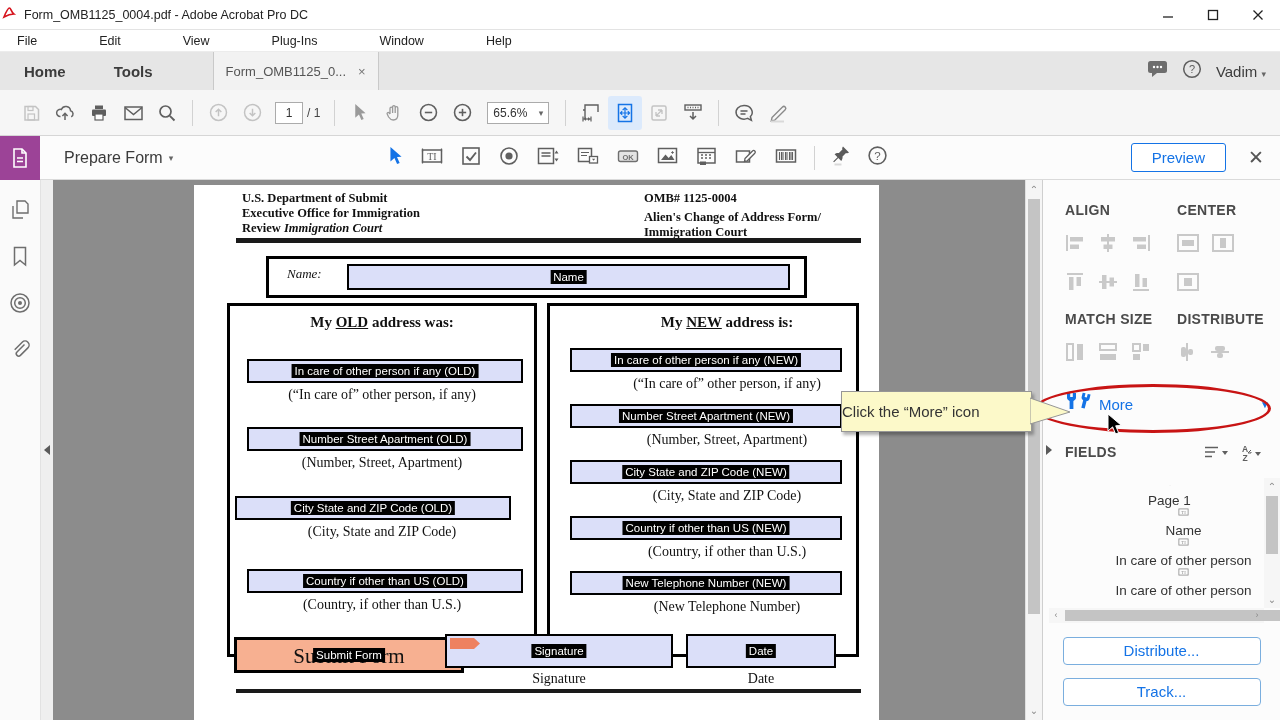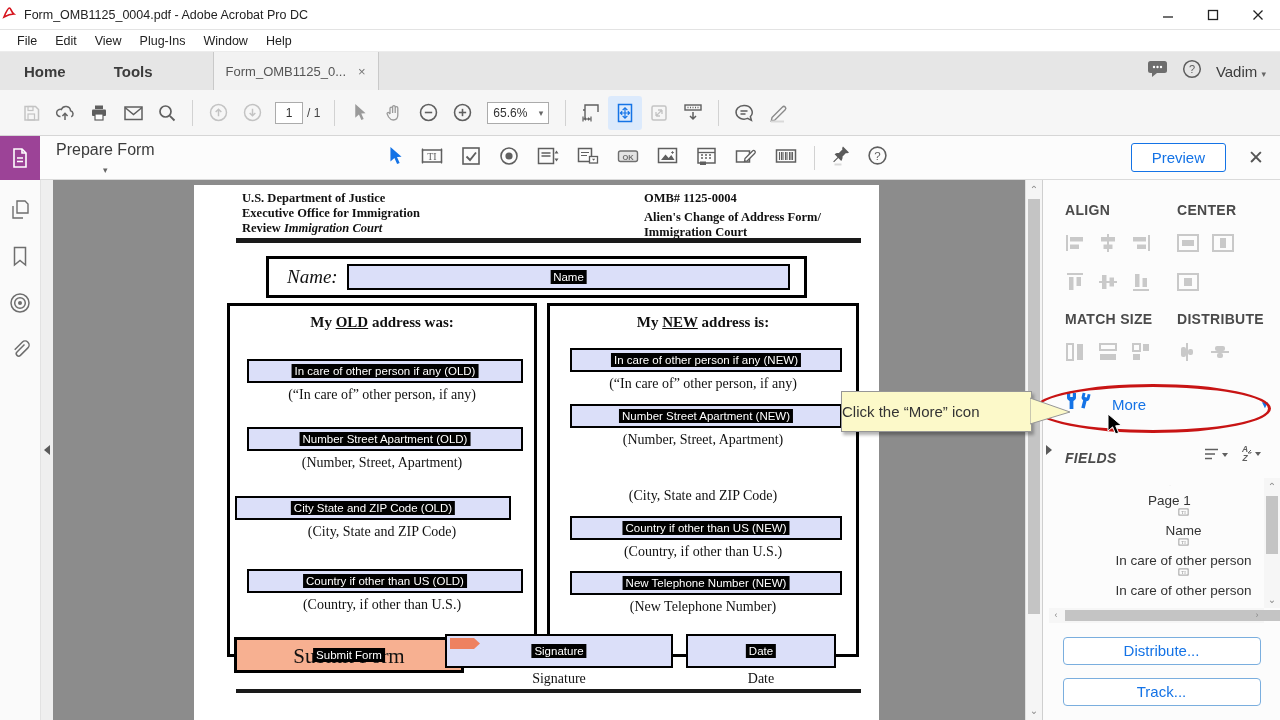--- a/index.html
+++ b/index.html
@@ -6,21 +6,21 @@
   html,body { width:1280px; height:720px; overflow:hidden; }
   body { font-family:"Liberation Sans",sans-serif; background:#fff; position:relative; color:#333; }
 
   
   #titlebar { height:30px; background:#fff; border-bottom:1px solid #e3e3e3; display:flex; align-items:center; padding-left:2px; position:relative; }
   #titlebar .title { font-size:12.5px; color:#222; margin-left:7px; }
   .win-controls { position:absolute; right:0; top:0; height:30px; display:flex; }
   .win-btn { width:45px; height:30px; display:flex; align-items:center; justify-content:center; }
 
   
-  #menubar { height:22px; background:#fff; border-bottom:1px solid #ececec; display:flex; align-items:center; padding-left:8px; }
+  #menubar { height:22px; background:#fff; border-bottom:1px solid #ececec; display:flex; align-items:center; padding-left:8px;gap:44px; }
   #menubar span { font-size:12.5px; color:#222; padding:2px 9px; }
 
   
   #tabbar { height:38px; background:#e6e6e6; display:flex; align-items:stretch; position:relative; }
   .tab-plain { font-size:15px; font-weight:700; color:#3c3c3c; display:flex; align-items:center; padding:0 24px; }
   .tab-doc { background:#f2f2f2; border-left:1px solid #c9c9c9; border-right:1px solid #c9c9c9; display:flex; align-items:center; padding:0 12px; margin-left:36px; font-size:13px; color:#555; }
   .tab-doc .close-x { margin-left:12px; color:#777; font-size:13px; }
   #tabbar-right { position:absolute; right:14px; top:0; height:38px; display:flex; align-items:center; gap:14px; }
   .user-name { font-size:15px; color:#3c3c3c; }
 
@@ -29,40 +29,40 @@
   .tb-icon { width:34px; height:34px; display:flex; align-items:center; justify-content:center; }
   .tb-sep { width:1px; height:26px; background:#d2d2d2; margin:0 8px; }
   .page-box { width:28px; height:22px; background:#fff; border:1px solid #ababab; font-size:12px; color:#333; display:flex; align-items:center; justify-content:center; margin:0 4px 0 6px; }
   .page-total { font-size:12px; color:#444; margin-right:6px; }
   .zoom-box { width:62px; height:22px; background:#fff; border:1px solid #ababab; font-size:12px; color:#333; display:flex; align-items:center; justify-content:space-between; padding:0 5px; margin:0 8px; }
   .caret { font-size:9px; color:#666; }
 
   
   #preparebar { height:44px; background:#fcfcfc; border-bottom:1px solid #dadada; display:flex; align-items:center; position:relative; }
   .pf-badge { width:40px; height:44px; background:#9c4397; display:flex; align-items:center; justify-content:center; }
-  .pf-title { font-size:16px; color:#3b3b3b; margin-left:16px; display:flex; align-items:center; gap:6px;flex-direction:column; }
+  .pf-title { font-size:16px; color:#3b3b3b; margin-left:24px; display:flex; align-items:center; gap:6px; }
   .pf-tools { position:absolute; left:388px; display:flex; align-items:center; gap:16px; }
   .pf-sep { width:1px; height:24px; background:#d2d2d2; }
   .preview-btn { position:absolute; right:54px; border:1px solid #1473e6; color:#1473e6; background:#fff; border-radius:3px; font-size:15px; padding:5px 20px; }
   .pf-close { position:absolute; right:16px; font-size:19px; color:#555; }
 
   
   #content { display:flex; height:540px; }
   #left-rail { width:40px; background:#fafafa; display:flex; flex-direction:column; align-items:center; padding-top:18px; gap:19px; }
   #collapse-strip { width:13px; background:#efefef; border-left:1px solid #e2e2e2; display:flex; align-items:center; justify-content:center; }
   #doc-area { flex:1; background:#8c8c8c; position:relative; overflow:hidden; }
 
   
   .page { position:absolute; left:141px; top:5px; width:685px; height:535px; background:#fff; font-family:"Liberation Serif",serif; }
   .hdr-left { position:absolute; left:48px; top:6px; font-size:12.5px; font-weight:700; line-height:15px; color:#111; }
   .hdr-right { position:absolute; left:450px; top:6px; font-size:12.5px; font-weight:700; line-height:15px; color:#111; }
   .rule1 { position:absolute; left:42px; top:53px; width:625px; height:5px; background:#1a1a1a; }
   .rule2 { position:absolute; left:42px; top:504px; width:625px; height:4px; background:#1a1a1a; }
   .name-box { position:absolute; left:72px; top:71px; width:541px; height:42px; border:3px solid #000; }
-  .name-label { position:absolute; left:18px; top:7px; font-style:italic; font-size:19px; color:#111; }
+  .name-label { position:absolute; left:18px; top:7px; font-style:italic; font-size:13px; color:#111; }
   .ffield { background:#dbdff9; border:2px solid #000; position:absolute; }
   .flabel { position:absolute; left:50%; top:50%; transform:translate(-50%,-50%); background:#000; color:#fff; font-family:"Liberation Sans",sans-serif; font-size:11.5px; padding:1px 3px; white-space:nowrap; }
   .addr-box { position:absolute; top:118px; width:310px; height:354px; border:3px solid #000; }
   .addr-title { position:absolute; top:8px; width:100%; text-align:center; font-size:15px; font-weight:700; color:#111; }
   .caption { position:absolute; width:100%; text-align:center; font-size:14px; color:#111; }
   .submit-btn { position:absolute; left:40px; top:452px; width:230px; height:36px; background:#f7b091; border:3px solid #000; }
   .submit-text { position:absolute; width:100%; top:4px; text-align:center; font-size:21px; color:#111; }
   .sig-flag { position:absolute; left:3px; top:2px; width:30px; height:11px; background:#ee8160; clip-path:polygon(0 0,80% 0,100% 50%,80% 100%,0 100%); }
   .bottom-cap { position:absolute; font-size:14px; color:#111; }
 
@@ -70,23 +70,23 @@
   .doc-scroll { position:absolute; right:0; top:0; bottom:0; width:17px; background:#f5f5f5; border-left:1px solid #e0e0e0; }
   .doc-scroll .thumb { position:absolute; left:2px; right:2px; top:19px; height:415px; background:#c4c4c4; }
   .scroll-arrow { position:absolute; left:0; width:100%; text-align:center; font-size:10px; color:#8a8a8a; line-height:17px; }
 
   
   #right-panel { width:238px; background:#fcfcfc; border-left:1px solid #cfcfcf; position:relative; }
   .rp-grid { display:grid; grid-template-columns:112px auto; padding:22px 0 0 22px; row-gap:15px; }
   .rp-h { font-size:14px; font-weight:700; color:#4a4a4a; letter-spacing:.3px; }
   .icon-row { display:flex; gap:13px; align-items:center; }
   .more-row { display:flex; align-items:center; margin:25px 10px 0 22px; position:relative; }
-  .more-label { color:#1473e6; font-size:15px; margin-left:19px; }
+  .more-label { color:#1473e6; font-size:15px; margin-left:6px; }
   .more-caret { margin-left:auto; color:#1473e6; font-size:10px; }
-  .fields-row { display:flex; align-items:flex-end; margin:27px 14px 0 22px; gap:10px;font-style:italic; }
+  .fields-row { display:flex; align-items:flex-start; margin:27px 14px 0 22px; gap:10px; }
   .fields-list { position:relative; margin:12px 0 0 6px; height:145px; overflow:hidden; }
   .tree-row { display:flex; align-items:center; height:30px; font-size:13.5px; color:#333; white-space:nowrap; overflow:hidden;flex-direction:column; }
   .tree-ind1 { padding-left:10px; gap:7px; }
   .tree-ind2 { padding-left:38px; gap:7px; }
   .v-scroll { position:absolute; right:0; top:0; bottom:15px; width:16px; background:#f6f6f6; }
   .v-scroll .thumb { position:absolute; left:2px; right:2px; top:18px; height:58px; background:#c4c4c4; }
   .h-scroll { position:absolute; bottom:0; left:0; right:16px; height:15px; background:#f6f6f6; }
   .h-scroll .thumb { position:absolute; top:2px; bottom:2px; left:16px; width:330px; background:#c4c4c4; }
   .h-arrow { position:absolute; top:0; height:15px; line-height:15px; font-size:9px; color:#8a8a8a; width:14px; text-align:center; }
   .rp-btn { display:block; width:198px; margin:14px auto 0 auto; height:28px; background:#fff; border:1px solid #7aaede; border-radius:4px; color:#1473e6; font-size:15px; text-align:center; line-height:26px; }
@@ -384,21 +384,21 @@
   </div>
   <div id="collapse-strip">
     <svg width="8" height="12" viewBox="0 0 8 12">
         <path d="M7 1 L1 6 L7 11 Z" fill="#5a5a5a"></path>
       </svg>
   </div>
 
   <div id="doc-area">
     <div class="page">
       <div class="hdr-left">
-        <div>U.S. Department of Justice</div>
+        <div>U.S. Department of Submit</div>
         <div>Executive Office for Immigration</div>
         <div><span>Review </span><i>Immigration Court</i></div>
       </div>
       <div class="hdr-right">
         <div>OMB# 1125-0004</div>
         <div style="margin-top:4px;">Alien's Change of Address Form/</div>
         <div>Immigration Court</div>
       </div>
       <div class="rule1"></div>
 
@@ -424,32 +424,35 @@
         <div class="ffield" style="left:5px; top:190px; width:276px; height:24px;">
             <span class="flabel">City State and ZIP Code (OLD)</span>
           </div>
         <div class="caption" style="top:218px;">(City, State and ZIP Code)</div>
         <div class="ffield" style="left:17px; top:263px; width:276px; height:24px;">
             <span class="flabel">Country if other than US (OLD)</span>
           </div>
         <div class="caption" style="top:291px;">(Country, if other than U.S.)</div>
       </div>
 
-      <div class="addr-box" style="left:353px; width:312px;">
+      <div class="addr-box" style="left:353px; width:312px;padding-left:24px;">
         <div class="addr-title">
           <span>My </span><span style="text-decoration:underline;">NEW</span><span> address is:</span>
         </div>
         <div class="ffield" style="left:20px; top:42px; width:272px; height:24px;">
             <span class="flabel">In care of other person if any (NEW)</span>
           </div>
         <div class="caption" style="top:70px;">(“In care of” other person, if any)</div>
         <div class="ffield" style="left:20px; top:98px; width:272px; height:24px;">
             <span class="flabel">Number Street Apartment (NEW)</span>
           </div>
         <div class="caption" style="top:126px;">(Number, Street, Apartment)</div>
+        <div class="ffield" style="left:20px; top:154px; width:272px; height:24px;">
+            <span class="flabel">City State and ZIP Code (NEW)</span>
+          </div>
         <div class="caption" style="top:182px;">(City, State and ZIP Code)</div>
         <div class="ffield" style="left:20px; top:210px; width:272px; height:24px;">
             <span class="flabel">Country if other than US (NEW)</span>
           </div>
         <div class="caption" style="top:238px;">(Country, if other than U.S.)</div>
         <div class="ffield" style="left:20px; top:265px; width:272px; height:24px;">
             <span class="flabel">New Telephone Number (NEW)</span>
           </div>
         <div class="caption" style="top:293px;">(New Telephone Number)</div>
       </div>

